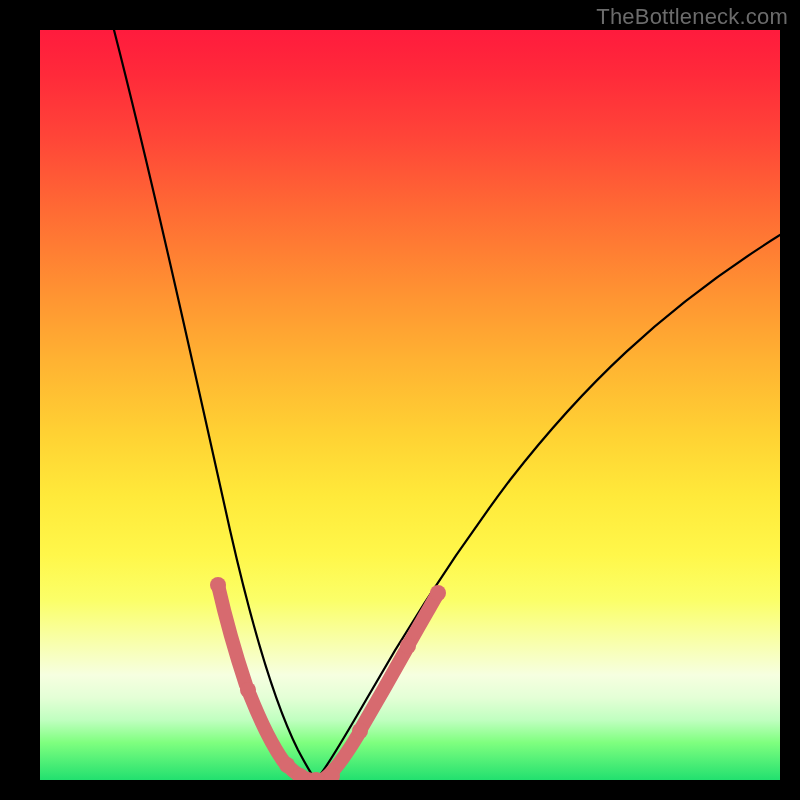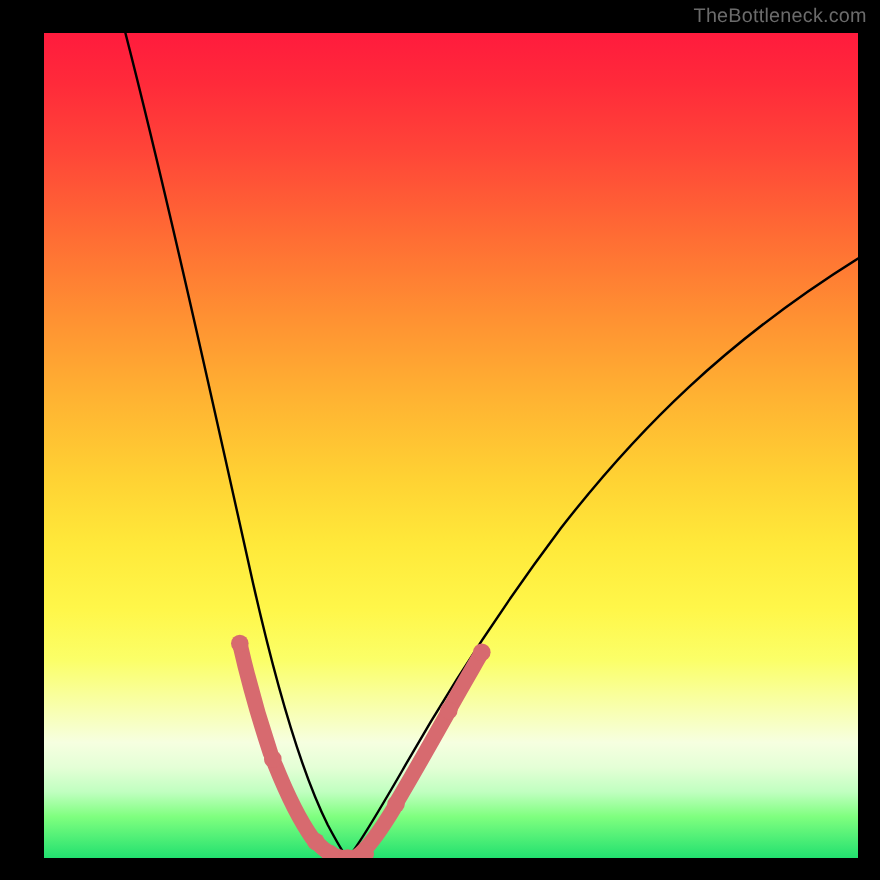--- a/index.html
+++ b/index.html
@@ -42,21 +42,21 @@
       #c0ffc0 92%,
       #7fff7f 95%,
       #22e06f 100%
     );
   }
   .watermark {
     position: absolute;
     top: 4px;
     right: 12px;
     color: #6b6b6b;
-    font-size: 18px;
+    font-size: 22px;
     letter-spacing: 0.2px;
     font-weight: 500;
     user-select: none;
   }
   svg.curve {
     position: absolute;
     left: 0;
     top: 0;
     width: 740px;
     height: 750px;

